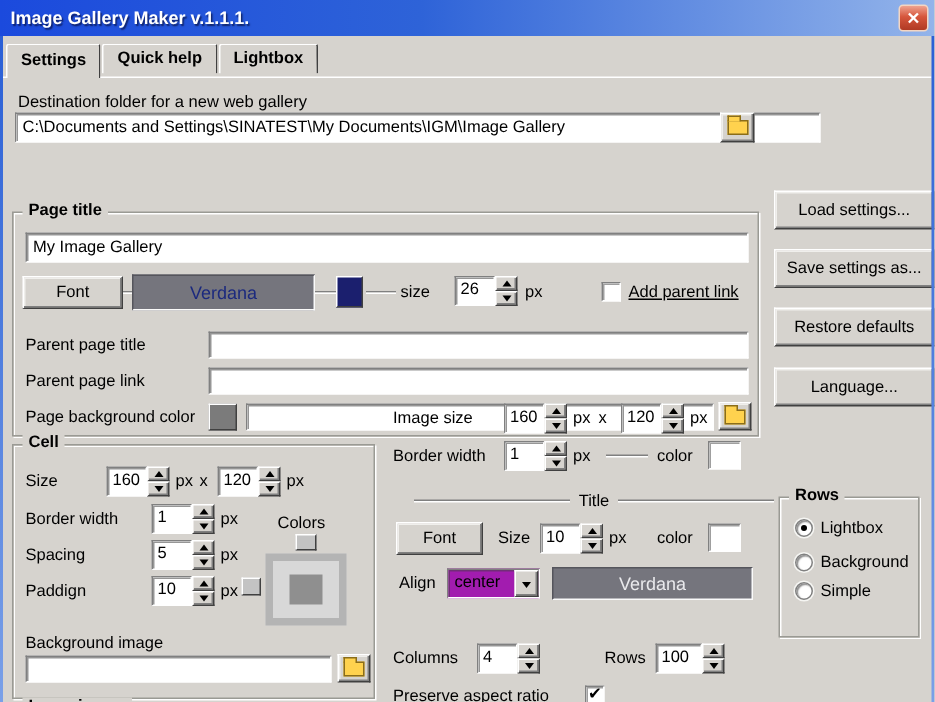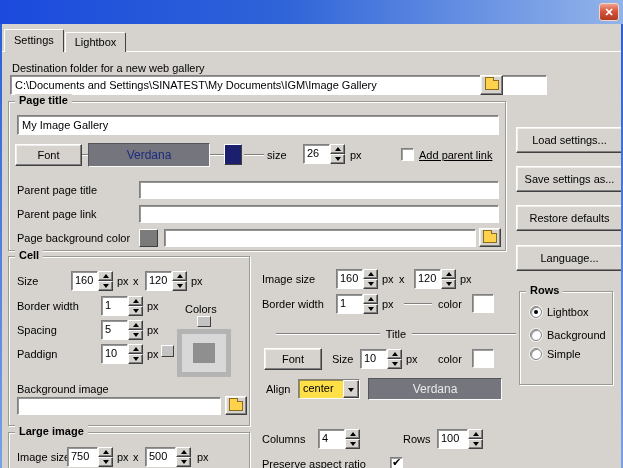--- a/index.html
+++ b/index.html
@@ -20,21 +20,21 @@
   .close-btn {
     margin-left:auto; width:20px; height:18px; border-radius:3px;
     background:linear-gradient(#efa28f,#d6563c 45%,#b03a24);
     border:1px solid #f3d6c3; color:#fff; font-weight:bold; font-size:11px;
     display:flex; align-items:center; justify-content:center; cursor:default;
   }
   .side-border { position:absolute; top:24px; bottom:0; width:2px; background:linear-gradient(#2a5fd6,#7aa0e8); z-index:5; }
   .sb-l { left:0; } .sb-r { right:0; }
 
   
-  .tabstrip { position:absolute; top:29px; left:4px; height:23px; display:flex; align-items:flex-end; z-index:2; }
+  .tabstrip { position:absolute; top:29px; left:4px; height:23px; display:flex; z-index:2;font-weight:bold; }
   .tab {
     height:20px; padding:3px 9px 0; background:#d6d3ce;
     border:1px solid #404040; border-bottom:none;
     border-top-color:#fff; border-left-color:#fff;
     border-radius:2px 2px 0 0; margin-right:1px; position:relative;
   }
   .tab.active { height:23px; z-index:3; padding-top:4px; }
   .tab-baseline { position:absolute; top:51px; left:2px; right:2px; height:2px; border-top:1px solid #fff; z-index:1; }
 
   
@@ -47,20 +47,21 @@
   .tb {
     position:absolute; background:#fff;
     border:1px solid; border-color:#808080 #ffffff #ffffff #808080;
     box-shadow: inset 1px 1px 0 rgba(64,64,64,.55);
     font-family:"Liberation Sans",sans-serif; font-size:11px; padding:2px 4px; color:#000;
   }
   .group {
     position:absolute;
     border:1px solid #9a9a94;
     box-shadow: 1px 1px 0 #fff, inset 1px 1px 0 #fff;
+    margin-top: 40px;
   }
   .legend { position:absolute; top:-8px; left:6px; background:#d6d3ce; padding:0 4px; font-weight:bold; }
   .lbl { position:absolute; white-space:nowrap; }
   .groove { position:absolute; height:2px; border-top:1px solid #808080; border-bottom:1px solid #fff; }
 
   
   .spin { position:absolute; display:flex; height:20px; }
   .spin .val {
     width:27px; background:#fff; padding:2px 3px;
     border:1px solid; border-color:#808080 #ffffff #ffffff #808080;
@@ -80,21 +81,21 @@
   .cb { position:absolute; width:13px; height:13px; background:#fff;
     border:1px solid; border-color:#808080 #ffffff #ffffff #808080;
     box-shadow: inset 1px 1px 0 rgba(64,64,64,.5); }
   .cb.checked::after { content:"\2714"; position:absolute; left:1px; top:-2px; font-size:11px; color:#000; }
   .radio-row { position:absolute; display:flex; align-items:center; gap:5px; }
   .radio { width:12px; height:12px; border-radius:50%; background:#fff; position:relative;
     border:1px solid #808080; box-shadow: inset 1px 1px 1px rgba(64,64,64,.6), 0 0 0 1px #f5f5f2; }
   .radio.checked::after { content:""; position:absolute; left:3px; top:3px; width:4px; height:4px; border-radius:50%; background:#000; }
 
   
-  .dd { position:absolute; display:flex; height:20px; background:#fde047;
+  .dd { position:absolute; display:flex; height:20px; background:#a21caf;
     border:1px solid; border-color:#808080 #ffffff #ffffff #808080;
     box-shadow: inset 1px 1px 0 rgba(64,64,64,.5); }
   .dd .txt { flex:1; padding:2px 4px; }
   .dd .dbtn { width:16px; position:relative; background:#d6d3ce;
     border:1px solid; border-color:#ffffff #404040 #404040 #ffffff; box-shadow: inset -1px -1px 0 #808080; }
   .dd .dbtn::after { content:""; position:absolute; left:50%; top:55%; transform:translate(-50%,-50%);
     width:0; height:0; border-left:3px solid transparent; border-right:3px solid transparent; border-top:4px solid #000; }
 
   
   .swatch { position:absolute; border:1px solid; border-color:#ffffff #404040 #404040 #ffffff; }
@@ -114,28 +115,30 @@
     width:22px; height:20px; background:#8f8f8f; }
   .mini { position:absolute; background:#c3c3c3; border:1px solid; border-color:#ffffff #404040 #404040 #ffffff; }
 
   .titleline { position:absolute; display:flex; align-items:center; gap:6px; }
   .titleline .seg { flex:1; height:2px; border-top:1px solid #808080; border-bottom:1px solid #fff; }
 </style>
 </head>
 <body>
 
 <div class="titlebar">
+  <span class="title">Image Gallery Maker  v.1.1.1.</span>
   <div class="close-btn">✕</div>
 </div>
 <div class="side-border sb-l"></div>
 <div class="side-border sb-r"></div>
 
 <div class="tab-baseline"></div>
 <div class="tabstrip">
   <div class="tab active">Settings</div>
+  <div class="tab">Quick help</div>
   <div class="tab">Lightbox</div>
 </div>
 
 <div class="lbl" style="left:12px;top:62px;">Destination folder for a new web gallery</div>
 <input class="tb" style="left: 10px; top: 75px; width: 537px; height: 20px;" value="C:\Documents and Settings\SINATEST\My Documents\IGM\Image Gallery">
 <div class="browse raised" style="left:480px;top:75px;width:23px;height:20px;">
   <span class="folder"></span>
 </div>
 
 <div class="group" style="left:8px;top:101px;width:498px;height:150px;">

